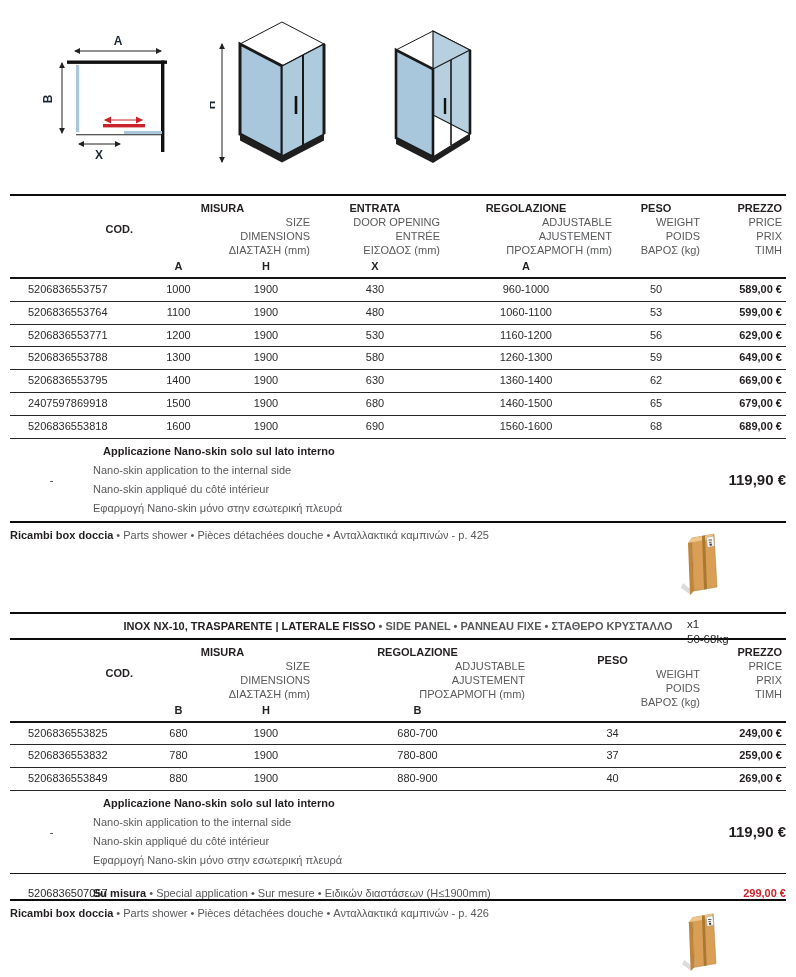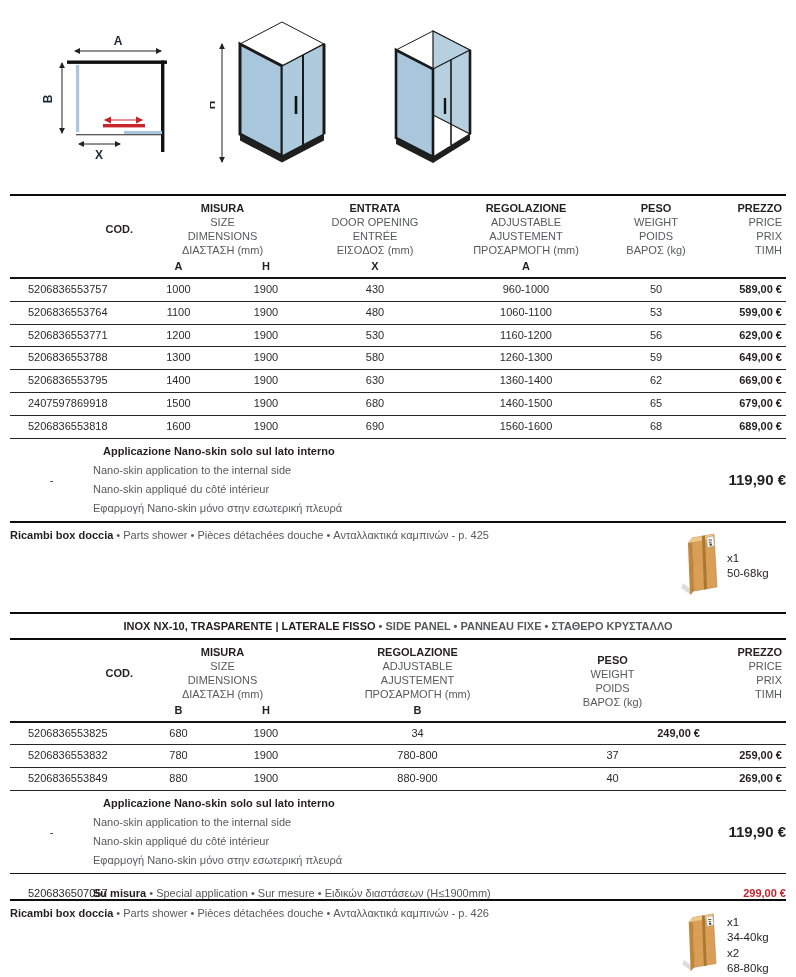--- a/index.html
+++ b/index.html
@@ -13,21 +13,21 @@
   .box2-svg{position:absolute;left:378px;top:14px;}
 
   
   .tbl{margin:0 10px;}
   .g1{display:grid;grid-template-columns:125px 87px 88px 130px 172px 88px 82px;}
   .g2{display:grid;grid-template-columns:125px 87px 88px 215px 175px 82px;}
   .t-top{border-top:2.5px solid #0c0c0c;}
   .headwrap{border-bottom:2px solid #141414;padding-top:5px;}
   .hc{font-size:11px;line-height:14px;text-align:center;}
   .hc .l1{font-weight:bold;color:#231f20;}
-  .hc .ln{color:#58595b;}
+  .hc .ln{color:#58595b;text-align:right;}
   .cod-h{grid-column:1;display:flex;align-items:center;justify-content:flex-end;
          font-weight:bold;font-size:11px;padding-right:2px;}
   .h-misura{grid-column:2/4;}
   .h-entrata{grid-column:4;}
   .h-reg1{grid-column:5;}
   .h-peso1{grid-column:6;}
   .h-prezzo1{grid-column:7;text-align:right;}
   .h-reg2{grid-column:4;}
   .h-peso2{grid-column:5;transform:translateY(8px);}
   .h-prezzo2{grid-column:6;text-align:right;}
@@ -57,21 +57,21 @@
   .sm-text .g{color:#58595b;}
   .sm-price{width:110px;text-align:right;font-weight:bold;font-size:11px;color:#c9232b;}
 
   
   .footer{position:relative;padding-left:10px;}
   .footer1{height:89px;}
   .footer2{height:75px;}
   .ftext{padding-top:6px;font-size:11px;}
   .ftext .b{font-weight:bold;color:#231f20;}
   .ftext .g{color:#58595b;}
-  .pack{position:absolute;left:681px;display:flex;}
+  .pack{position:absolute;left:681px;display:flex;flex-direction:column;}
   .footer1 .pack{top:8px;}
   .footer2 .pack{top:10px;}
   .packtxt{font-size:11.5px;line-height:15.5px;margin-left:6px;color:#231f20;}
   .footer1 .packtxt{margin-top:20px;}
   .footer2 .packtxt{margin-top:4px;}
 
   
   .titlebar{margin:0 10px;border-top:2.5px solid #0c0c0c;border-bottom:2px solid #0c0c0c;
             height:24px;line-height:24px;text-align:center;font-size:11px;font-weight:bold;}
   .titlebar .b{color:#231f20;}
@@ -324,20 +324,21 @@
         <div>B</div>
         <div></div>
           <div></div>
       </div>
     </div>
 
     <div class="g2 row">
       <div class="c cod">5206836553825</div>
       <div class="c">680</div>
       <div class="c">1900</div>
+      <div class="c">680-700</div>
       <div class="c">34</div>
       <div class="c price">249,00 €</div>
     </div>
     <div class="g2 row">
       <div class="c cod">5206836553832</div>
       <div class="c">780</div>
       <div class="c">1900</div>
       <div class="c">780-800</div>
       <div class="c">37</div>
       <div class="c price">259,00 €</div>

